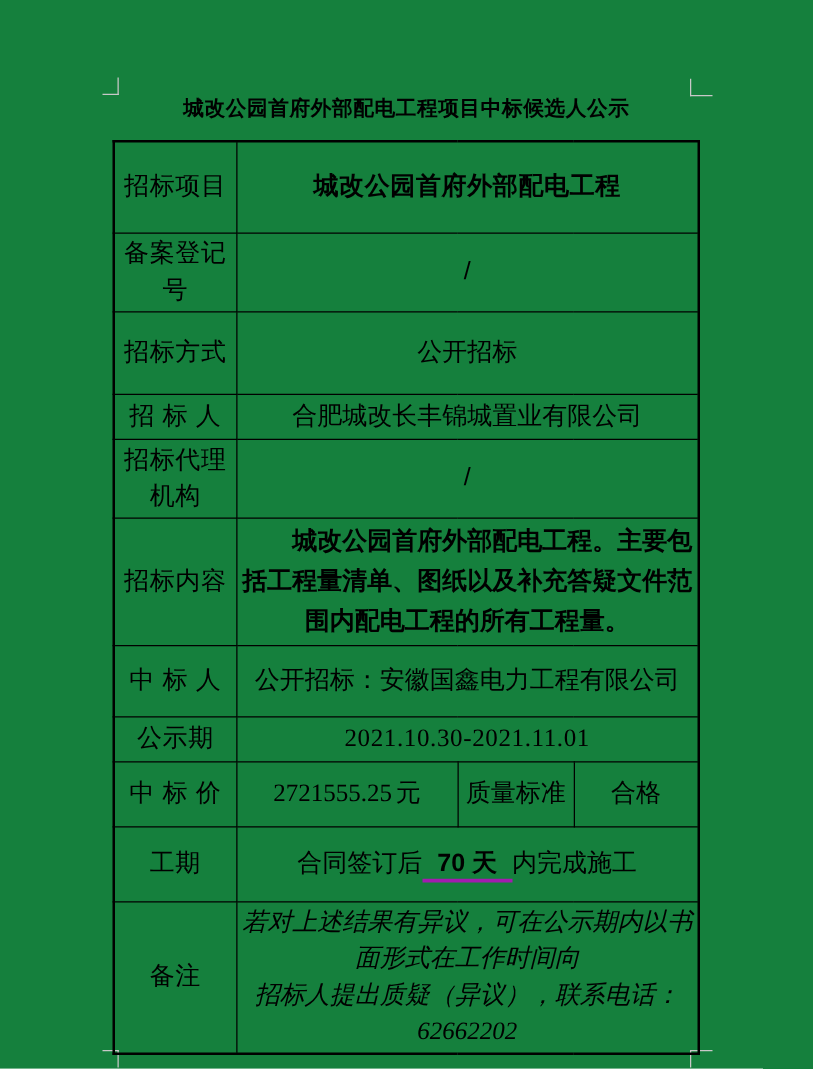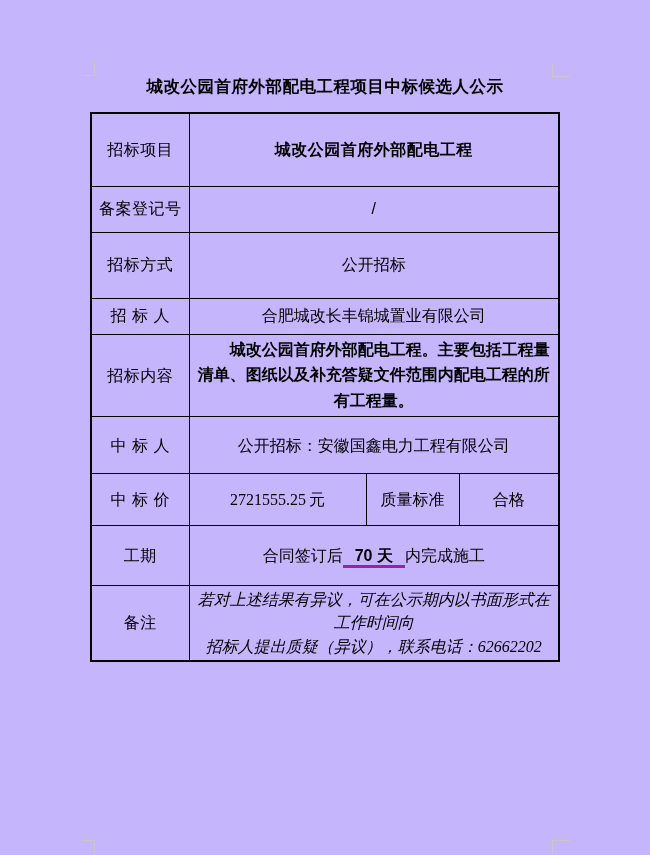--- a/index.html
+++ b/index.html
@@ -1,21 +1,21 @@
 <!DOCTYPE html>
 <html><head>
 <meta charset="utf-8">
 <style>
   * { box-sizing: border-box; }
   html, body { margin: 0; padding: 0; background: #ffffff; }
   .page {
     position: relative;
     width: 650px;
     height: 855px;
-    background: #c4b5fd;
+    background: #15803d;
     color: #000000;
     font-family: "Liberation Sans", sans-serif;
     overflow: hidden;
   }
   
   .crop { position: absolute; }
   .crop-tl { left: 82px; top: 62px;  width: 13px; height: 14px; border-right: 1px solid #c8c8c8;  border-bottom: 1px solid #c8c8c8; }
   .crop-tr { left: 552px; top: 63px; width: 18px; height: 14px; border-left: 1px solid #c8c8c8;   border-bottom: 1px solid #c8c8c8; }
   .crop-bl { left: 82px; top: 840px; width: 13px; height: 14px; border-right: 1px solid #c8c8c8;  border-top: 1px solid #c8c8c8; }
   .crop-br { left: 552px; top: 840px; width: 18px; height: 14px; border-left: 1px solid #c8c8c8;  border-top: 1px solid #c8c8c8; }
@@ -37,21 +37,21 @@
     width: 468px;
     border-collapse: collapse;
     table-layout: fixed;
     border: 2px solid #000;
   }
   table.bid td {
     border: 1.5px solid #000;
     text-align: center;
     vertical-align: middle;
     padding: 2px 4px;
-    font-size: 16px;
+    font-size: 20px;
     line-height: 1.45;
   }
   td.lbl { font-size: 13.5px; letter-spacing: 0.5px; }
   tr.r1  { height: 73px; }
   tr.r2  { height: 46px; padding-left: 13px; }
   tr.r3  { height: 66px; }
   tr.r4  { height: 36px; }
   tr.r5  { height: 55px; }
   tr.r6  { height: 62px; }
   tr.r7  { height: 57px; }
@@ -111,29 +111,37 @@
         <td colspan="3">/</td>
       </tr>
       <tr class="r3">
         <td class="lbl">招标方式</td>
         <td colspan="3">公开招标</td>
       </tr>
       <tr class="r4">
         <td class="lbl">招 标 人</td>
         <td colspan="3">合肥城改长丰锦城置业有限公司</td>
       </tr>
+      <tr class="r5">
+        <td class="lbl">招标代理机构</td>
+        <td colspan="3">/</td>
+      </tr>
       <tr class="r6">
         <td class="lbl">招标内容</td>
         <td colspan="3" class="content-cell">
           <p>城改公园首府外部配电工程。主要包括工程量清单、图纸以及补充答疑文件范围内配电工程的所有工程量。</p>
         </td>
       </tr>
       <tr class="r8">
         <td class="lbl">中 标 人</td>
         <td colspan="3">公开招标：安徽国鑫电力工程有限公司</td>
+      </tr>
+      <tr class="r9">
+        <td class="lbl">公示期</td>
+        <td colspan="3" class="date-val">2021.10.30-2021.11.01</td>
       </tr>
       <tr class="r10">
         <td class="lbl">中 标 价</td>
         <td>
           <span class="num">2721555.25</span><span class="unit-gap">元</span>
         </td>
         <td class="dbl q-cell">质量标准</td>
         <td class="dbl q-cell">合格</td>
       </tr>
       <tr class="r11">

